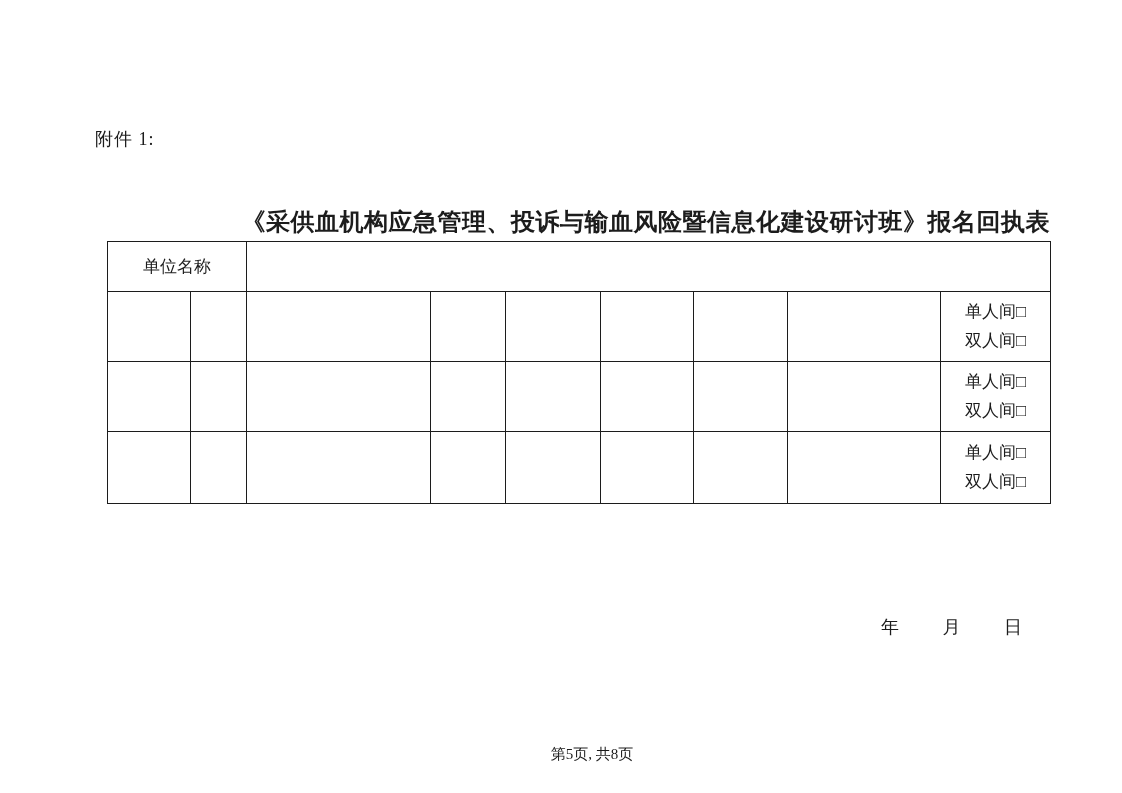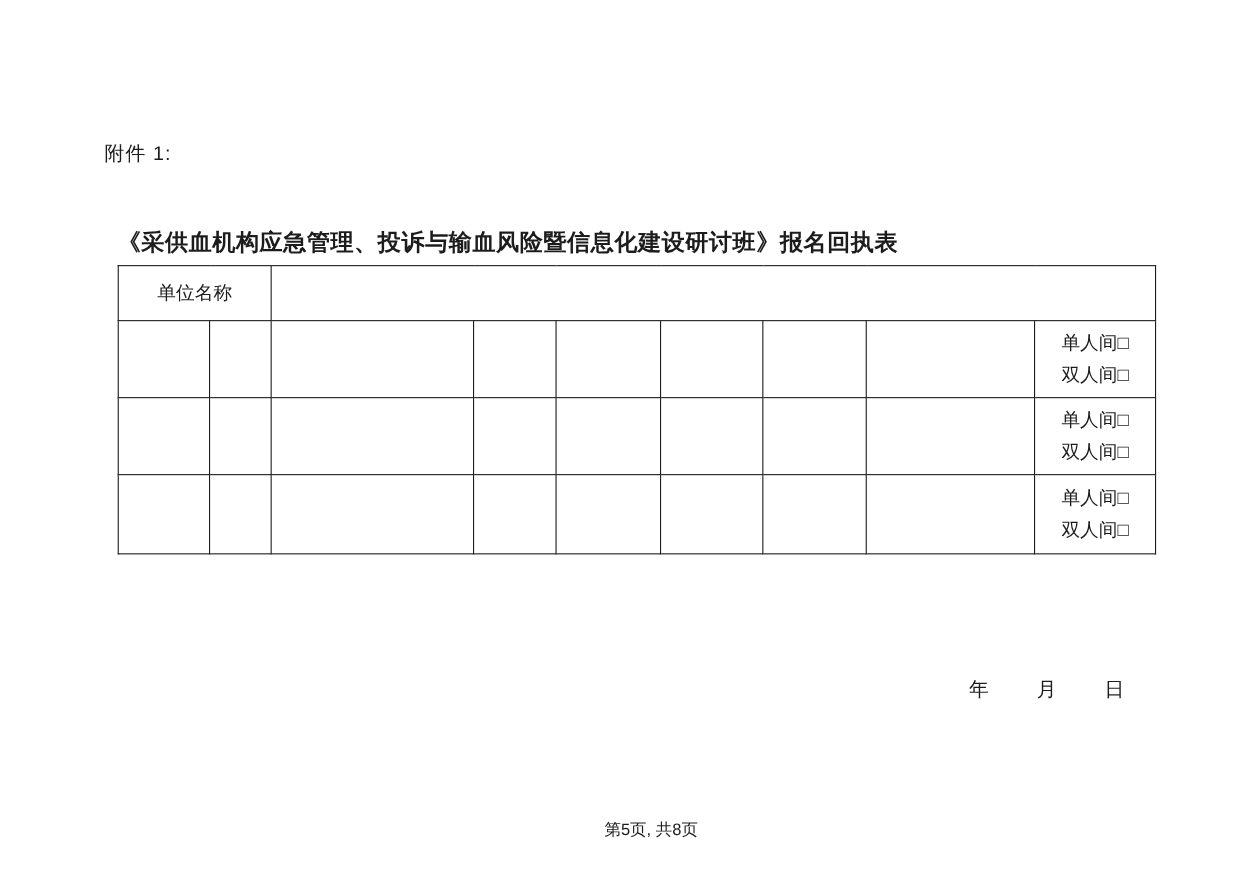--- a/index.html
+++ b/index.html
@@ -8,38 +8,38 @@
     --background: #ffffff;
   }
   * { box-sizing: border-box; }
   html, body { margin: 0; padding: 0; background: var(--background); }
   .page {
     position: relative;
     width: 1122px;
     height: 793px;
     background: var(--background);
     color: var(--text);
-    font-family: Liberation Sans, sans-serif;
+    font-family: Liberation Serif, serif;
     overflow: hidden;
   }
   .attachment {
     position: absolute;
     left: 95px;
     top: 127px;
     font-size: 18px;
     letter-spacing: 1px;
   }
   .title {
     position: absolute;
     left: 107px;
     top: 206px;
     width: 943px;
     margin: 0;
-    text-align: left;
-    font-size: 21px;
+    text-align: right;
+    font-size: 24px;
     font-weight: bold;
     letter-spacing: 0.5px;
   }
   table.form {
     position: absolute;
     left: 107px;
     top: 241px;
     width: 943px;
     border-collapse: collapse;
     table-layout: fixed;

